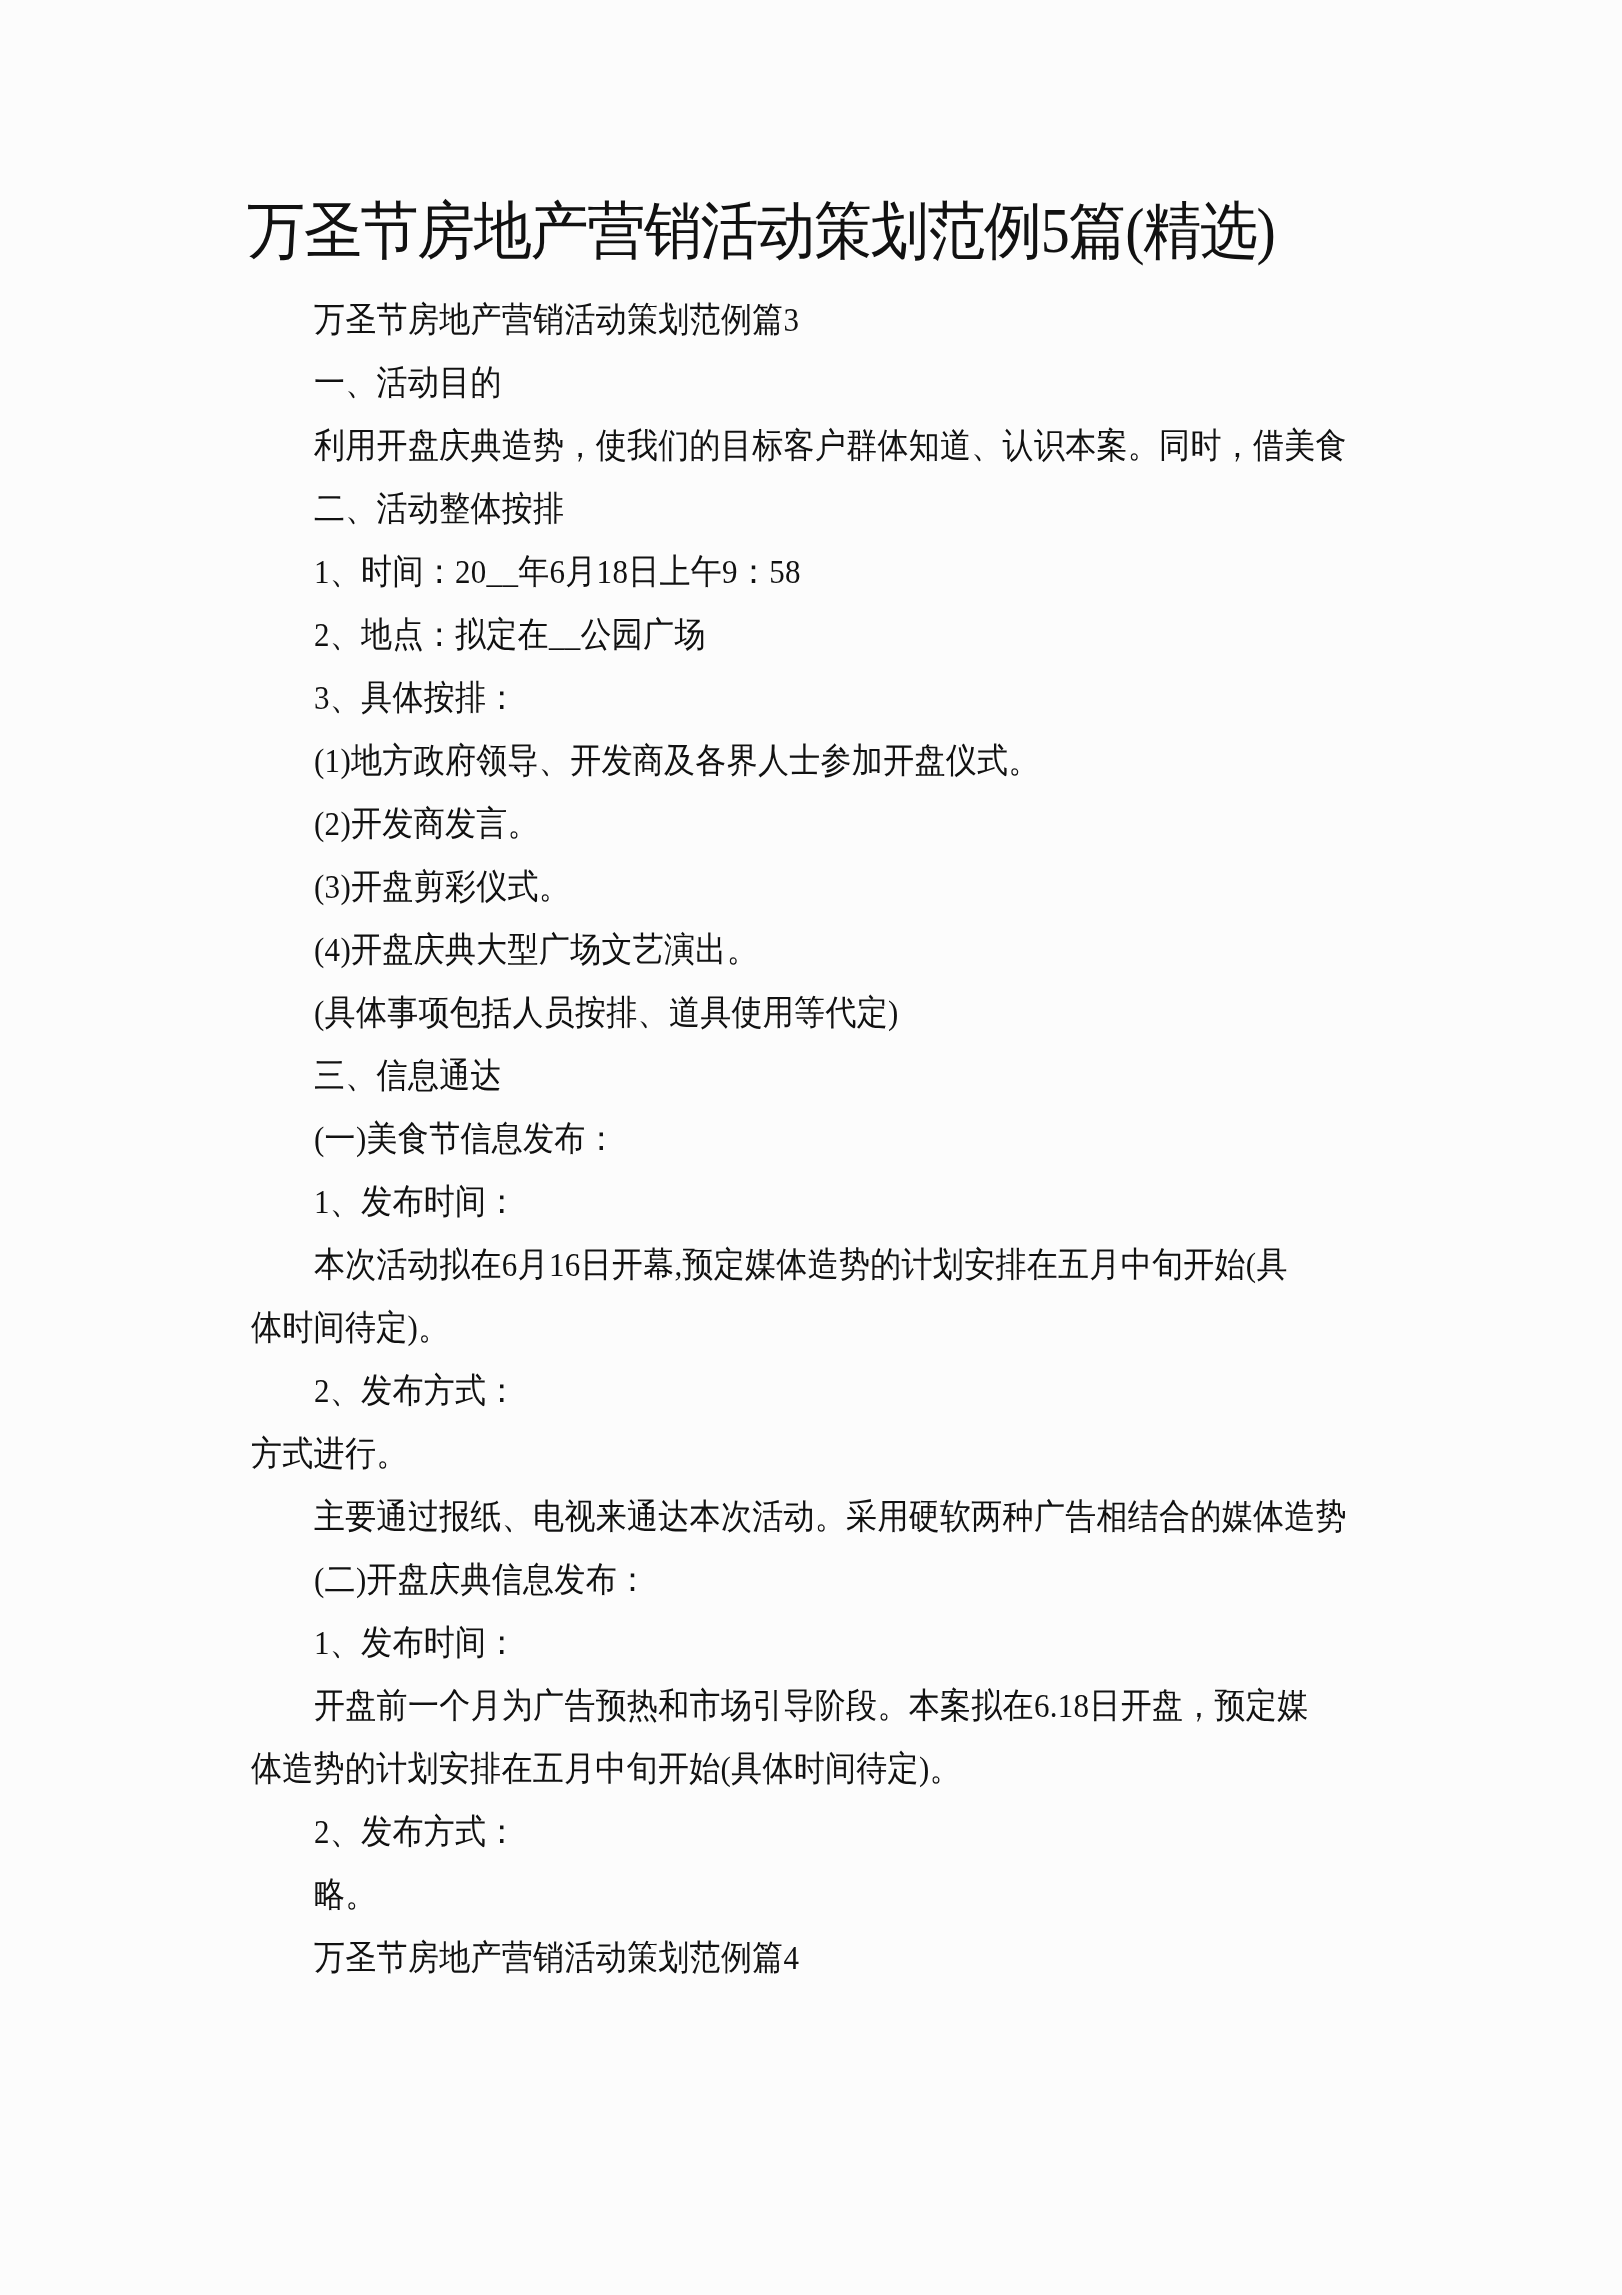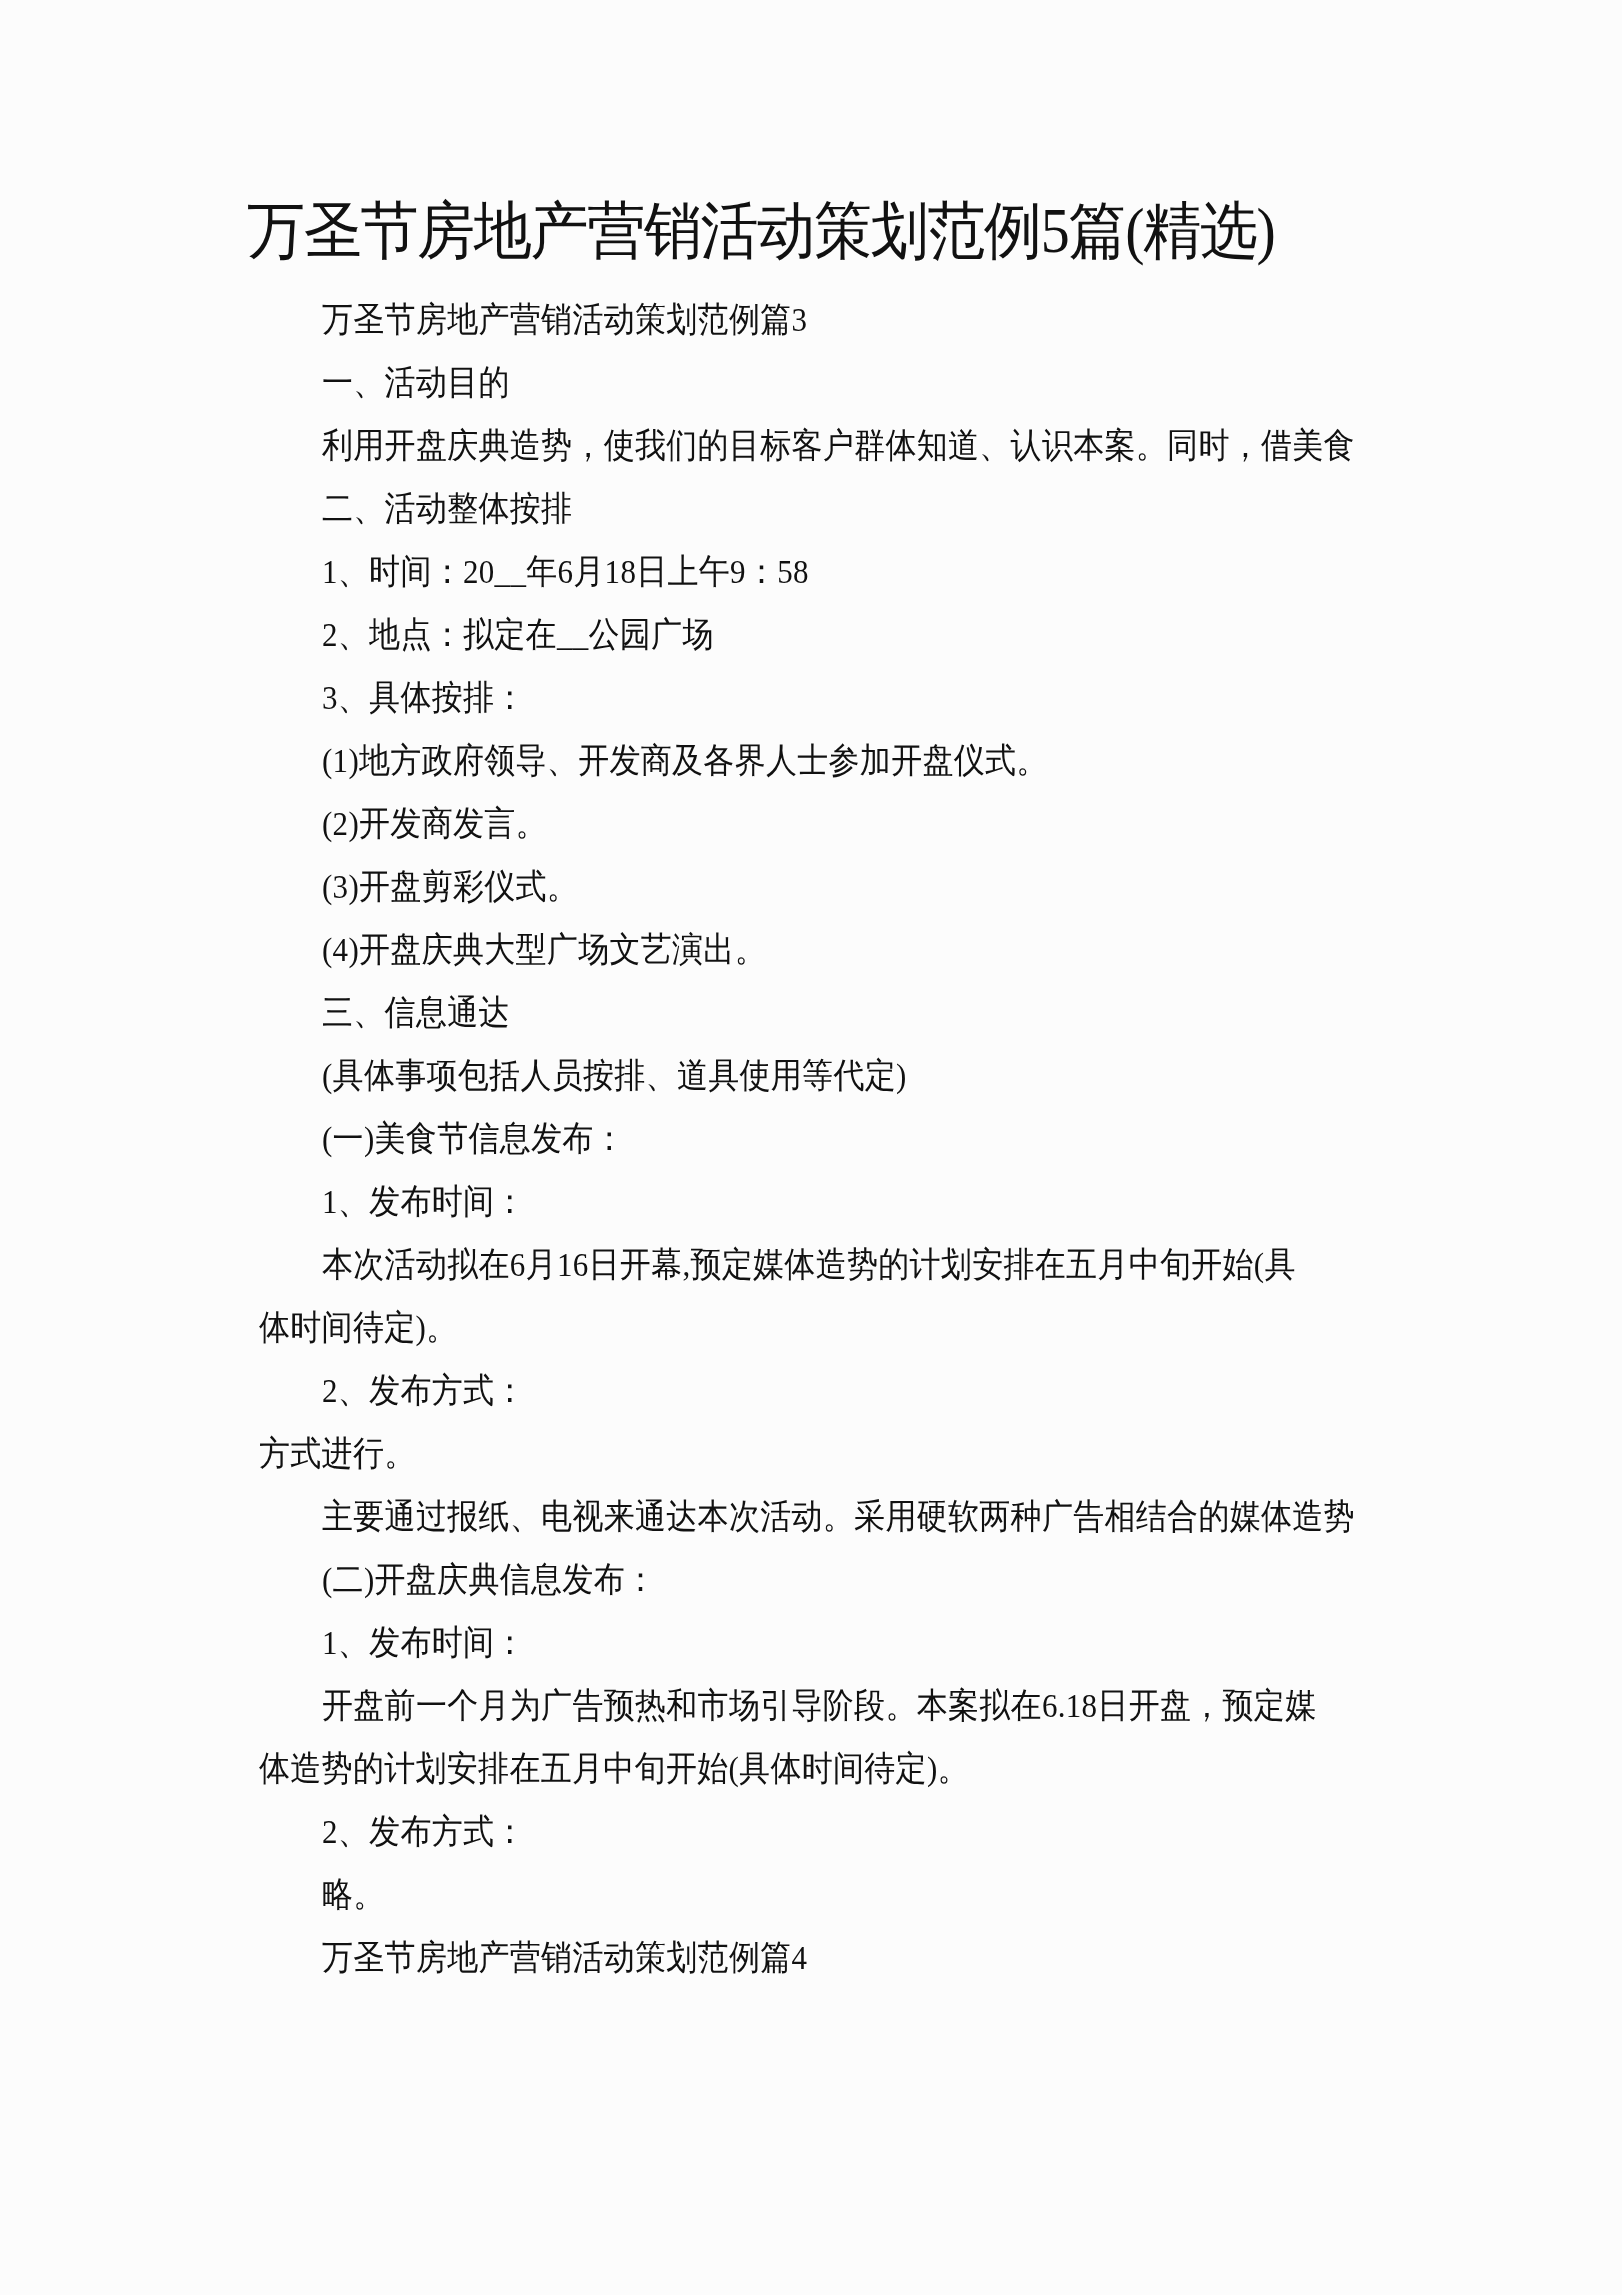--- a/index.html
+++ b/index.html
@@ -30,21 +30,21 @@
       line-height: 72px;
       white-space: nowrap;
       letter-spacing: -1.3px;
       font-weight: normal;
       margin: 0;
       transform: scaleY(1.08);
       transform-origin: left top;
     }
     .body {
       position: absolute;
-      left: 12px;
+      left: 4px;
       top: 288px;
       width: 1128px;
     }
     .line {
       font-size: 31px;
       line-height: 63px;
       height: 63px;
       white-space: nowrap;
       letter-spacing: 0.3px;
     }
@@ -63,22 +63,22 @@
     <div class="line indent"><span>一、活动目的</span></div>
     <div class="line indent"><span>利用开盘庆典造势，使我们的目标客户群体知道、认识本案。同时，借美食</span></div>
     <div class="line indent"><span>二、活动整体按排</span></div>
     <div class="line indent"><span>1、时间：20__年6月18日上午9：58</span></div>
     <div class="line indent"><span>2、地点：拟定在__公园广场</span></div>
     <div class="line indent"><span>3、具体按排：</span></div>
     <div class="line indent"><span>(1)地方政府领导、开发商及各界人士参加开盘仪式。</span></div>
     <div class="line indent"><span>(2)开发商发言。</span></div>
     <div class="line indent"><span>(3)开盘剪彩仪式。</span></div>
     <div class="line indent"><span>(4)开盘庆典大型广场文艺演出。</span></div>
+    <div class="line indent"><span>(具体事项包括人员按排、道具使用等代定)</span></div>
     <div class="line indent"><span>三、信息通达</span></div>
-    <div class="line indent"><span>(具体事项包括人员按排、道具使用等代定)</span></div>
     <div class="line indent"><span>(一)美食节信息发布：</span></div>
     <div class="line indent"><span>1、发布时间：</span></div>
     <div class="line indent"><span>本次活动拟在6月16日开幕,预定媒体造势的计划安排在五月中旬开始(具</span></div>
     <div class="line flush"><span>体时间待定)。</span></div>
     <div class="line indent"><span>2、发布方式：</span></div>
     <div class="line flush"><span>方式进行。</span></div>
     <div class="line indent"><span>主要通过报纸、电视来通达本次活动。采用硬软两种广告相结合的媒体造势</span></div>
     <div class="line indent"><span>(二)开盘庆典信息发布：</span></div>
     <div class="line indent"><span>1、发布时间：</span></div>
     <div class="line indent"><span>开盘前一个月为广告预热和市场引导阶段。本案拟在6.18日开盘，预定媒</span></div>

